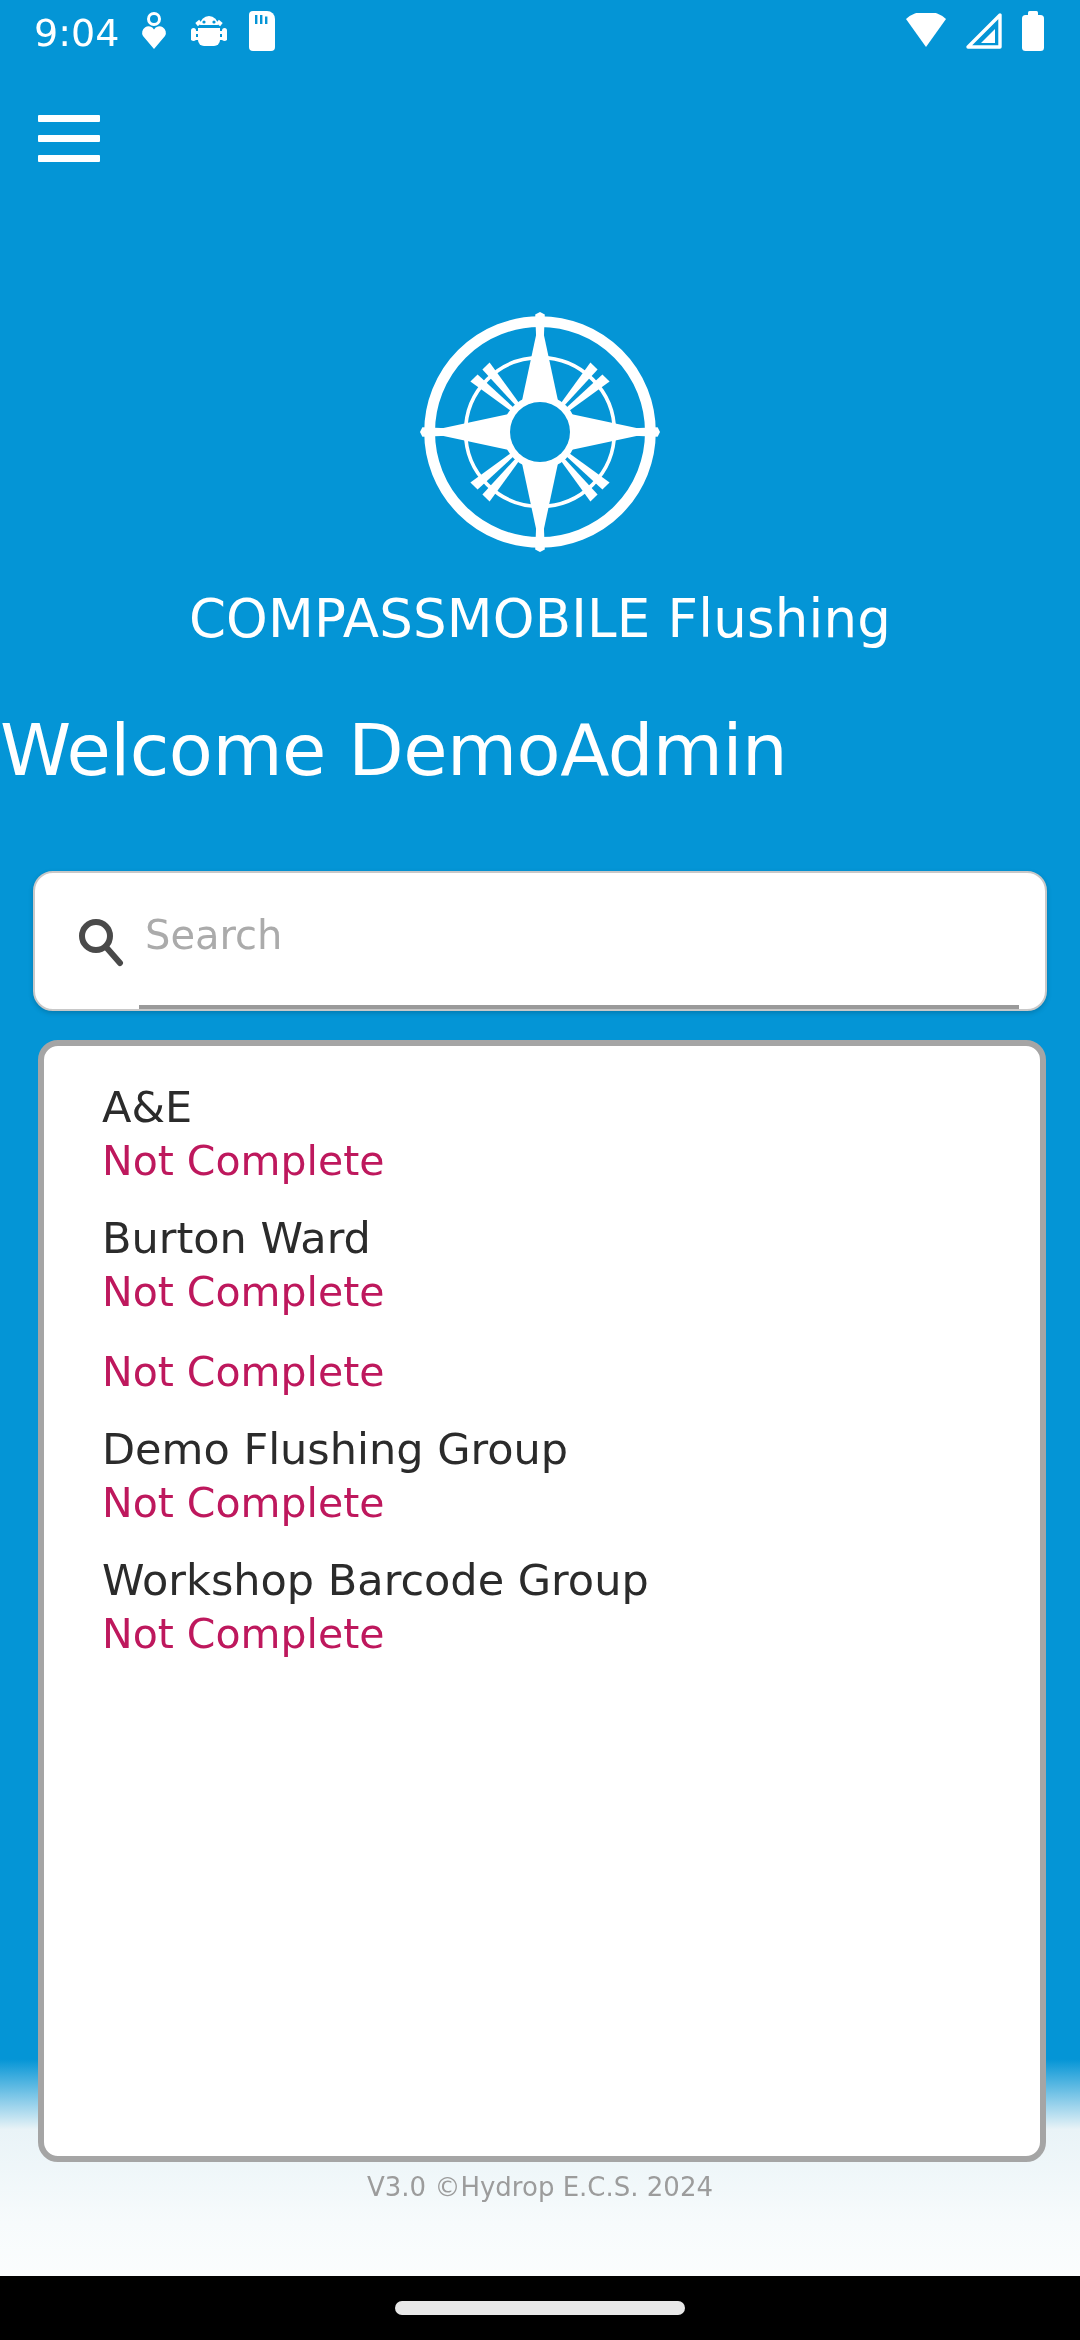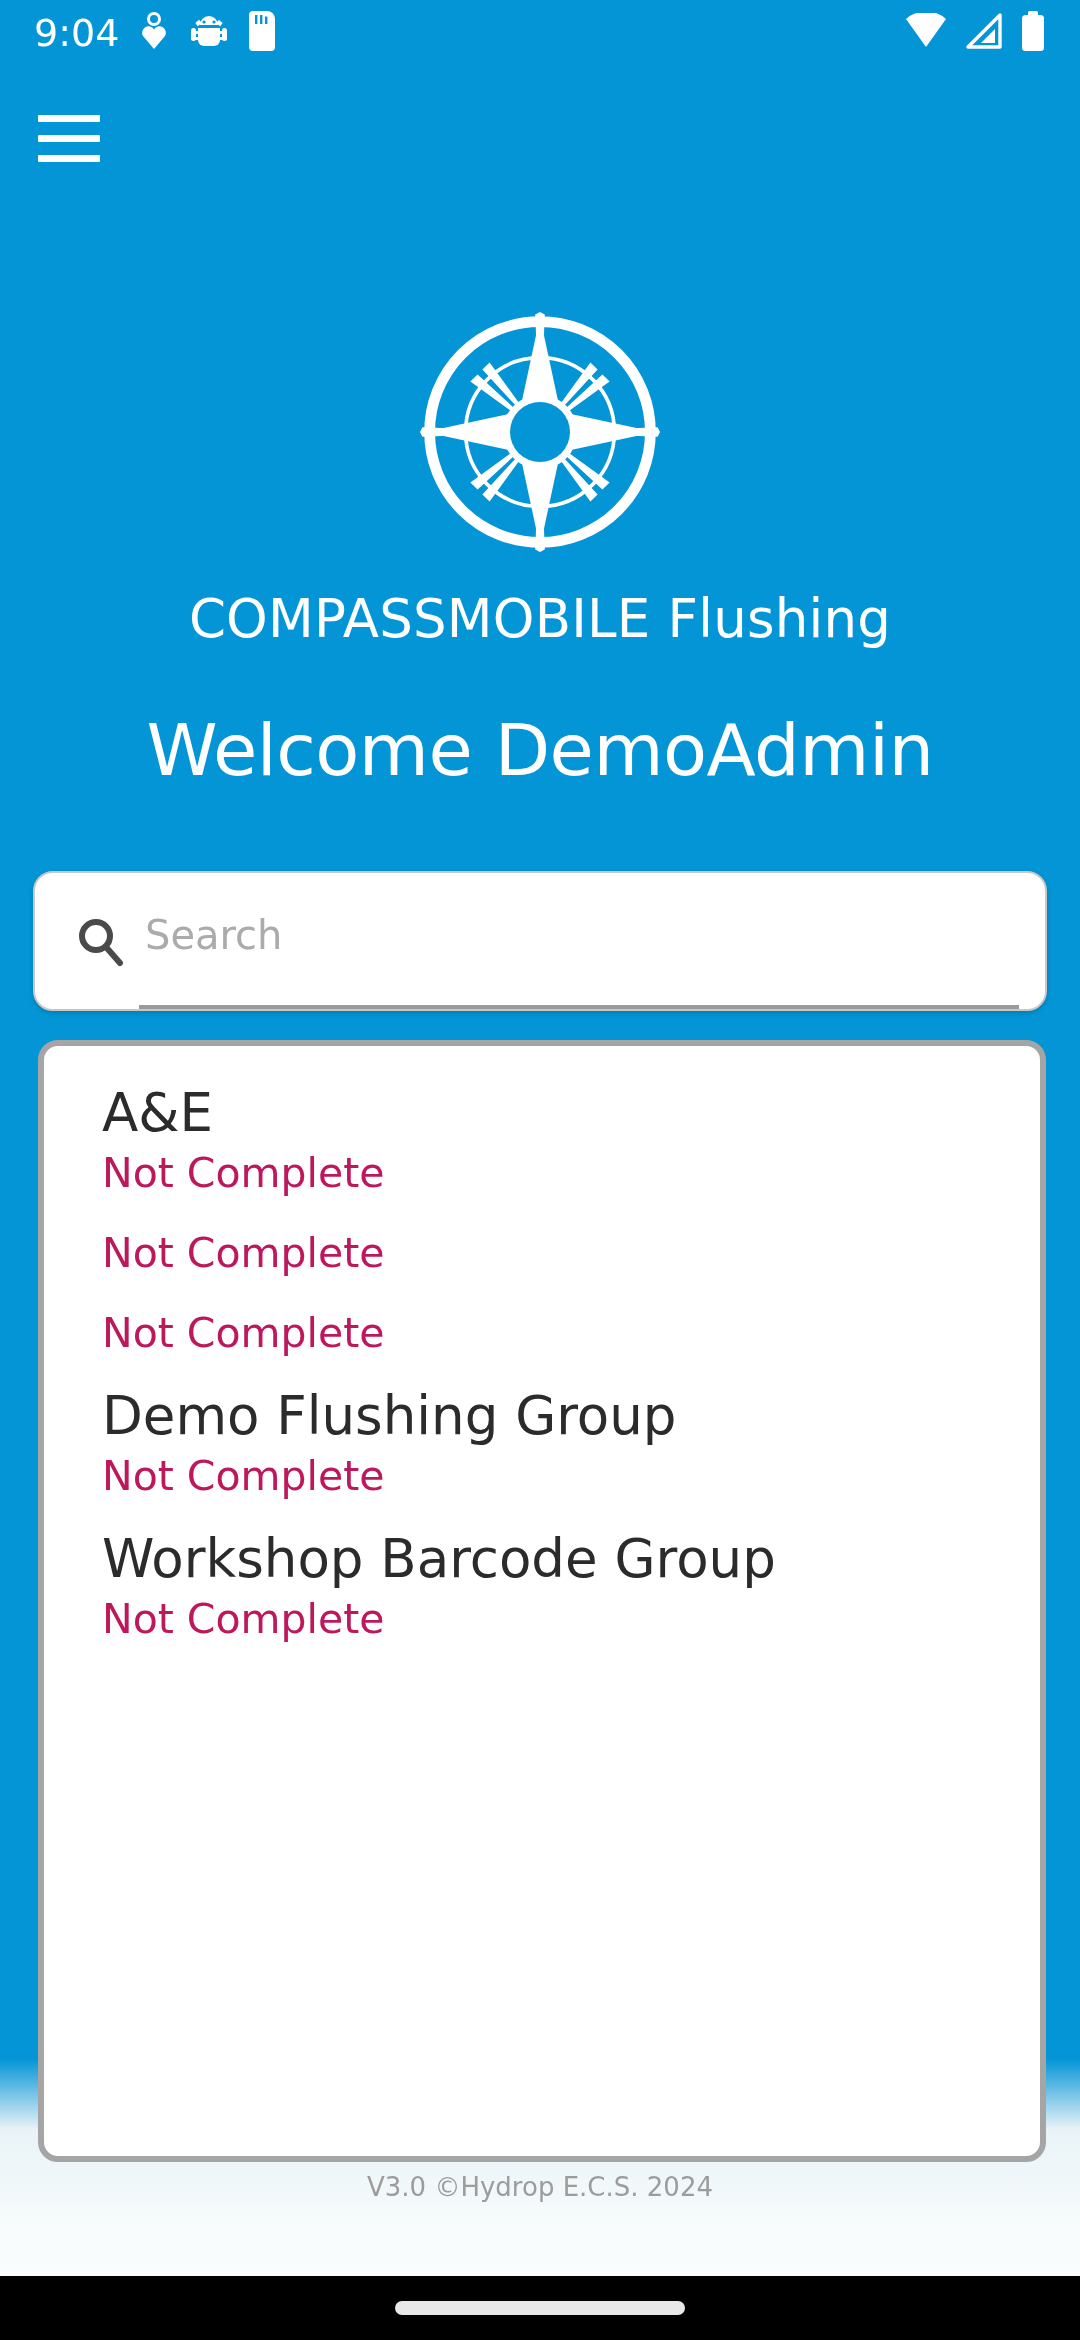--- a/index.html
+++ b/index.html
@@ -46,21 +46,21 @@
   
   #brand {
     position:absolute; top:588px; left:0; width:1080px;
     text-align:center; color:#ffffff;
     font-size:53px; font-weight:400; letter-spacing:0.2px;
   }
 
   
   #welcome {
     position:absolute; top:708px; left:0; width:1080px;
-    text-align:center; color:#ffffff;
+    text-align:left; color:#ffffff;
     font-size:72px; font-weight:400; letter-spacing:-0.5px;
   }
 
   
   #search-card {
     position:absolute; left:33px; top:871px; width:1014px; height:140px;
     background:#ffffff; border:2px solid #c8c8c8; border-radius:20px;
     box-shadow:0 2px 5px rgba(0,0,0,0.18);
     display:flex; align-items:center; padding:0 0 0 28px;
   }
@@ -80,21 +80,21 @@
   #search-input::placeholder { color:#ababab; }
 
   
   #list-card {
     position:absolute; left:38px; top:1040px; width:1008px; height:1122px;
     background:#ffffff; border:6px solid #a5a5a5; border-radius:20px;
     overflow:hidden;
   }
   #list { padding:24px 0 0 0; }
   .list-item { padding:12px 0 14px 58px; cursor:pointer; }
-  .item-name { font-size:53px; color:#2b2b2b; line-height:1.18; }
+  .item-name { font-size:43px; color:#2b2b2b; line-height:1.18; }
   .item-status { font-size:41px; color:#be185d; line-height:1.25; margin-top:3px; }
 
   
   #footer {
     position:absolute; left:0; top:2172px; width:1080px;
     text-align:center; color:#9c9c9c; font-size:26px;
   }
 
   
   #nav-bar {
@@ -232,20 +232,21 @@
 
   <div id="list-card">
     <div id="list">
 
       <div class="list-item">
         <div class="item-name">A&amp;E</div>
         <div class="item-status">Not Complete</div>
       </div>
 
       <div class="list-item">
+        <div class="item-name">Burton Ward</div>
         <div class="item-status">Not Complete</div>
       </div>
 
       <div class="list-item">
         <div class="item-status">Not Complete</div>
       </div>
 
       <div class="list-item">
         <div class="item-name">Demo Flushing Group</div>
         <div class="item-status">Not Complete</div>

